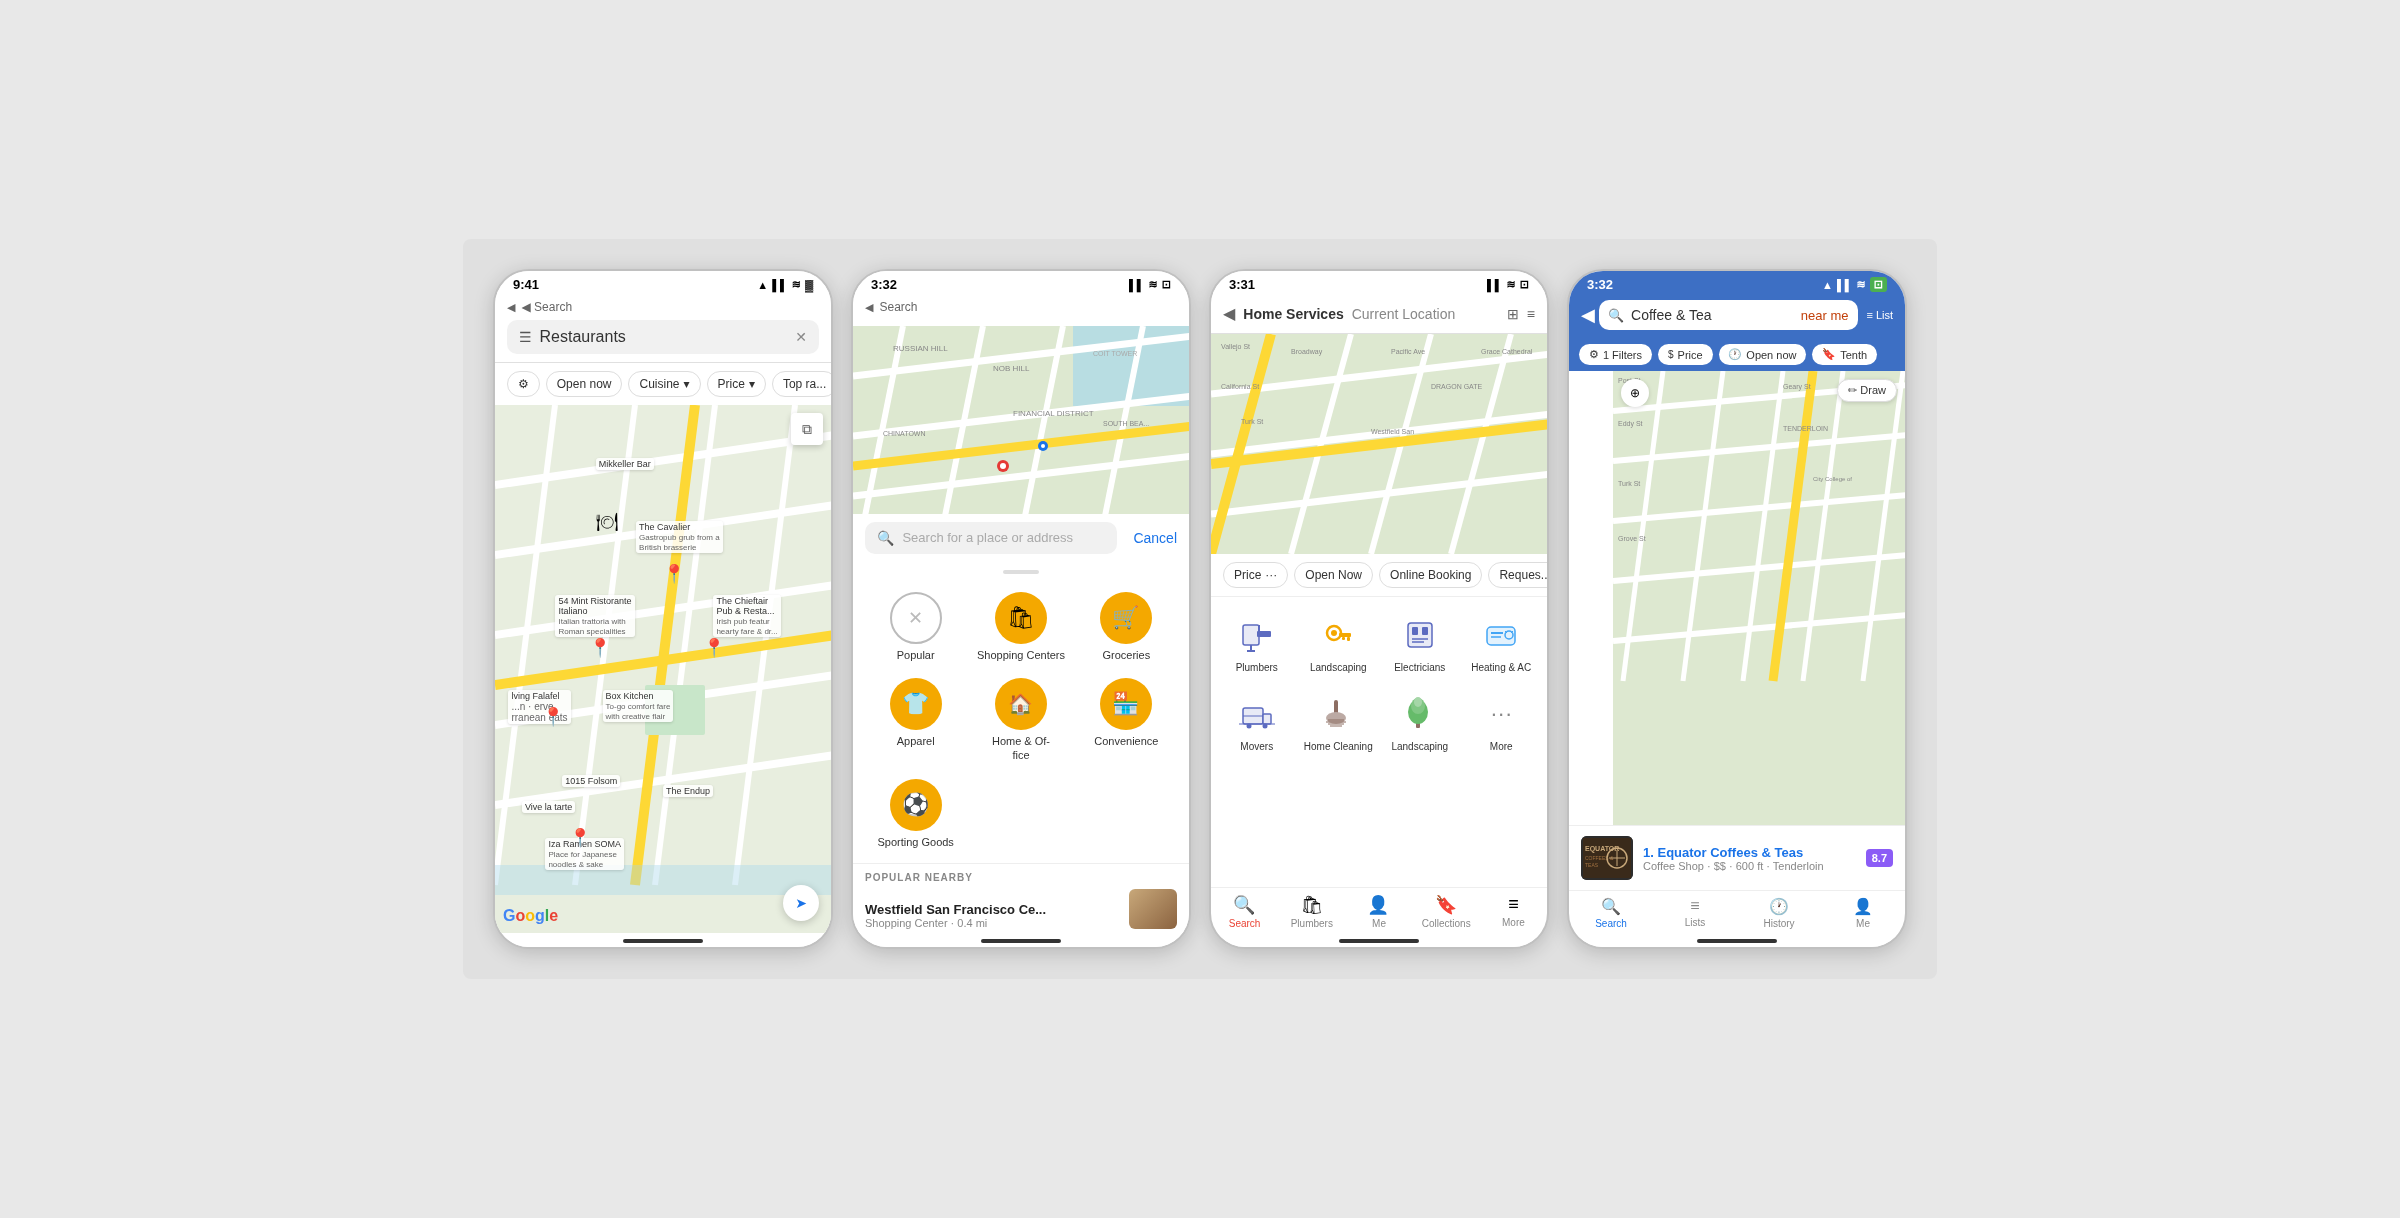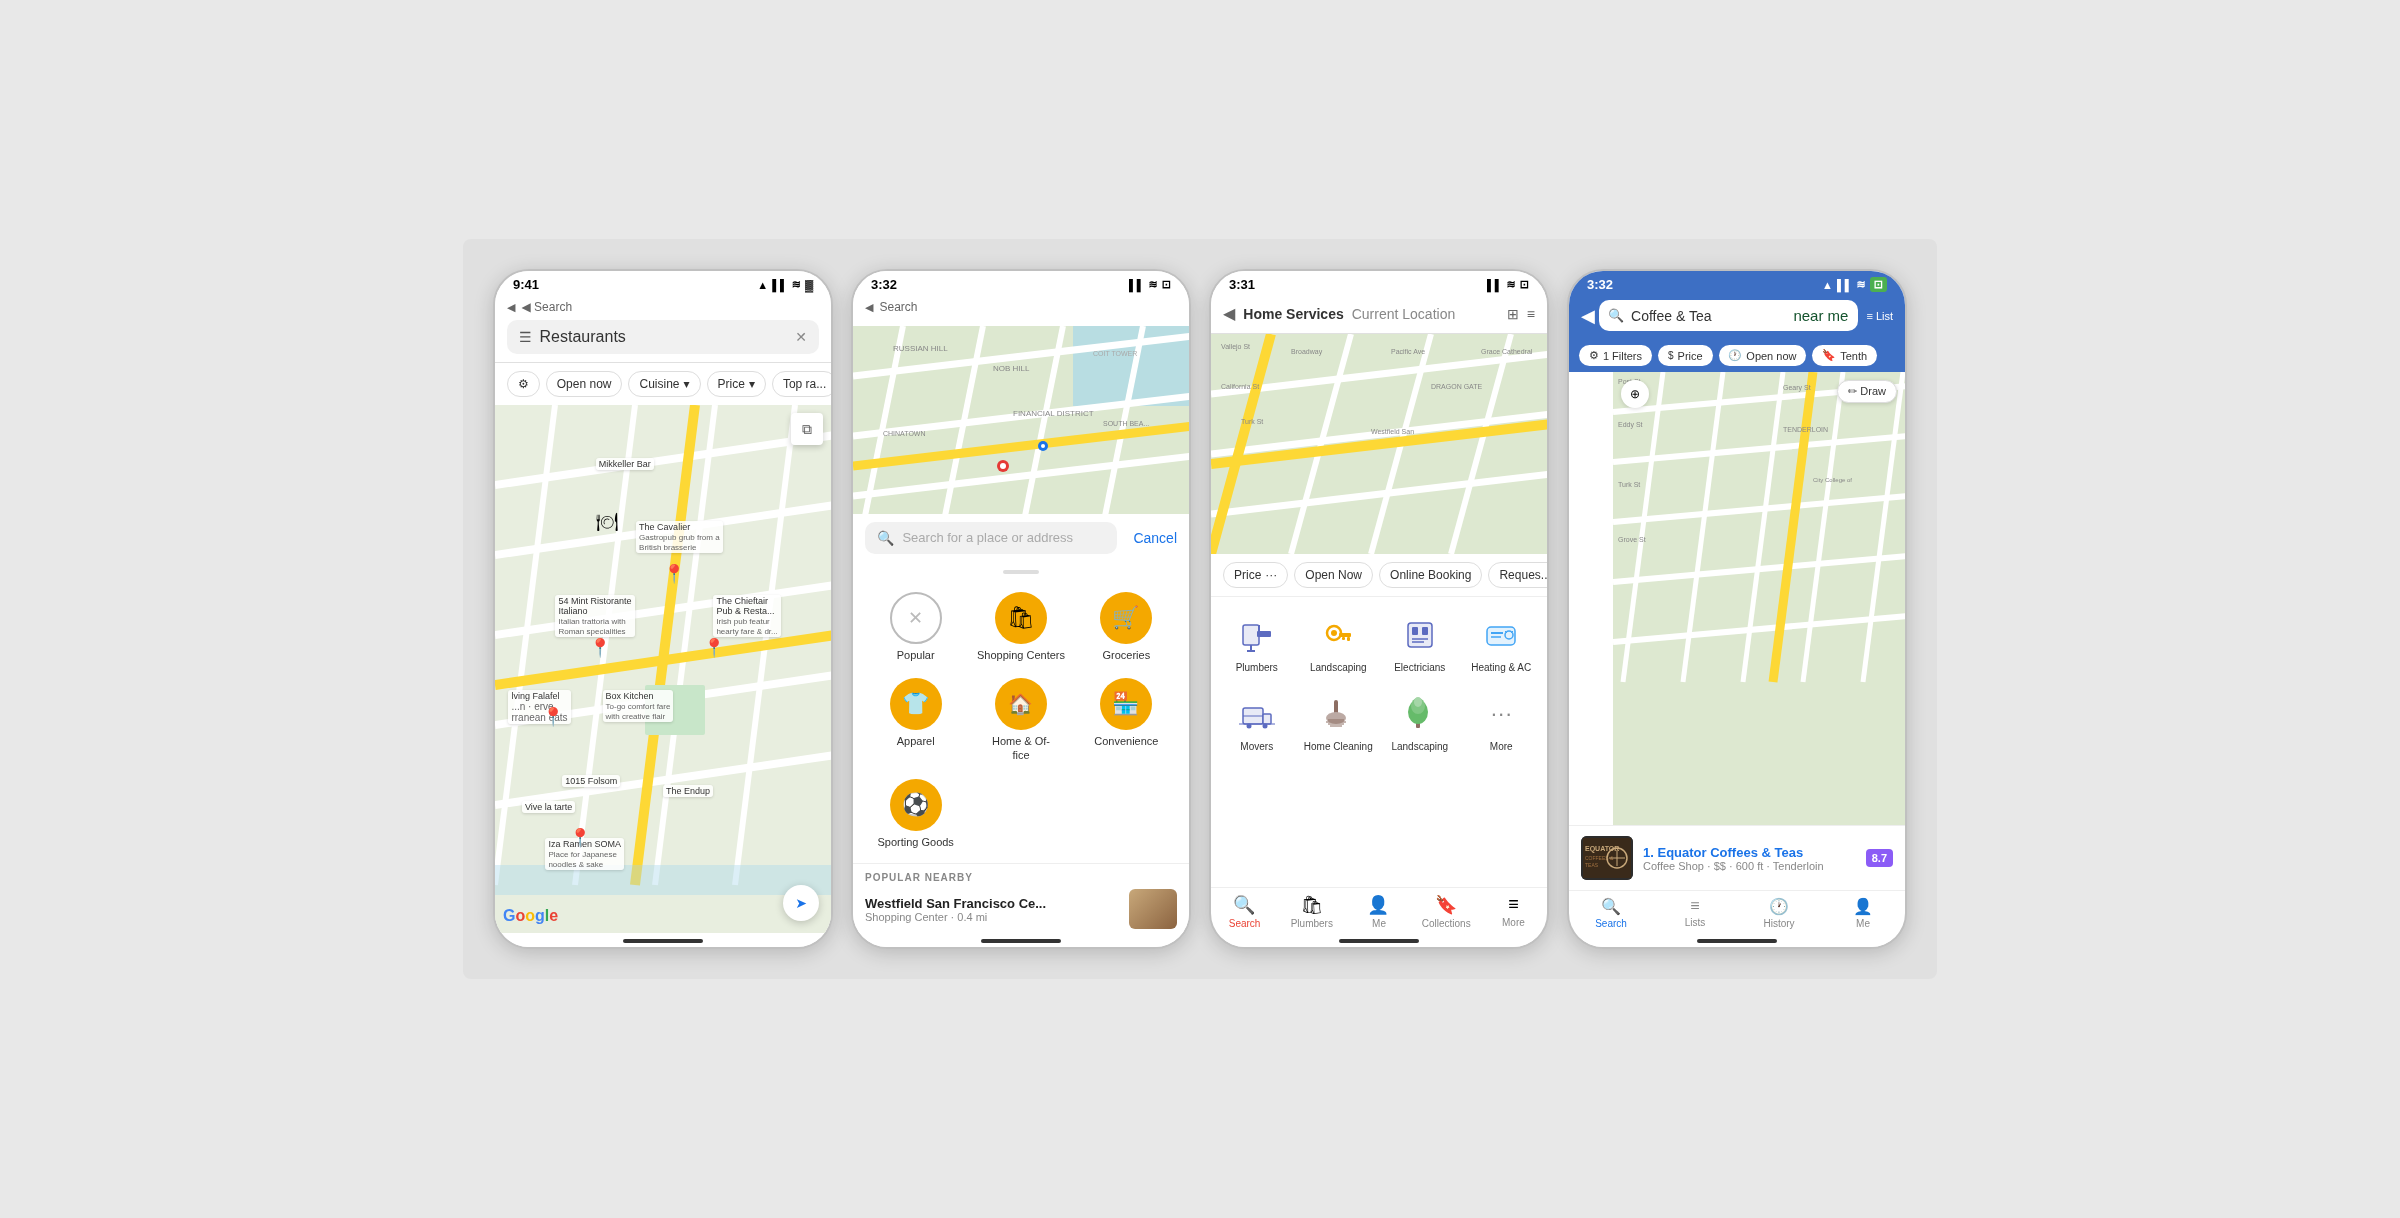--- a/index.html
+++ b/index.html
@@ -272,21 +272,21 @@
     .popular-nearby-title {
       font-size: 10px;
       font-weight: 700;
       color: #888;
       letter-spacing: 1px;
       text-transform: uppercase;
       margin-bottom: 6px;
     }
     .nearby-item {
       display: flex;
-      align-items: center;
+      align-items: flex-end;
       justify-content: space-between;
       gap: 8px;
     }
     .nearby-item-text .nearby-name {
       font-size: 13px;
       font-weight: 600;
       color: #222;
     }
     .nearby-item-text .nearby-sub {
       font-size: 11px;
@@ -953,21 +953,21 @@
         <span>≋</span>
         <span style="background:#4caf50;padding:1px 4px;border-radius:3px;">⊡</span>
       </div>
     </div>
     <div class="phone4-search-bar">
       <div style="display:flex;align-items:center;">
         <span class="phone4-back">◀</span>
         <div class="phone4-search-input" style="flex:1;">
           <span style="color:#888;font-size:13px;">🔍</span>
           <span class="phone4-search-text">Coffee &amp; Tea</span>
-          <span style="color:#14532d;font-size:15px;"> near me</span>
+          <span style="color:#c2410c;font-size:13px;"> near me</span>
         </div>
         <div class="phone4-list-btn">
           <span>≡</span>
           <span>List</span>
         </div>
       </div>
     </div>
     <div class="phone4-filters">
       <div class="phone4-filter-chip">
         <span>⚙</span>

